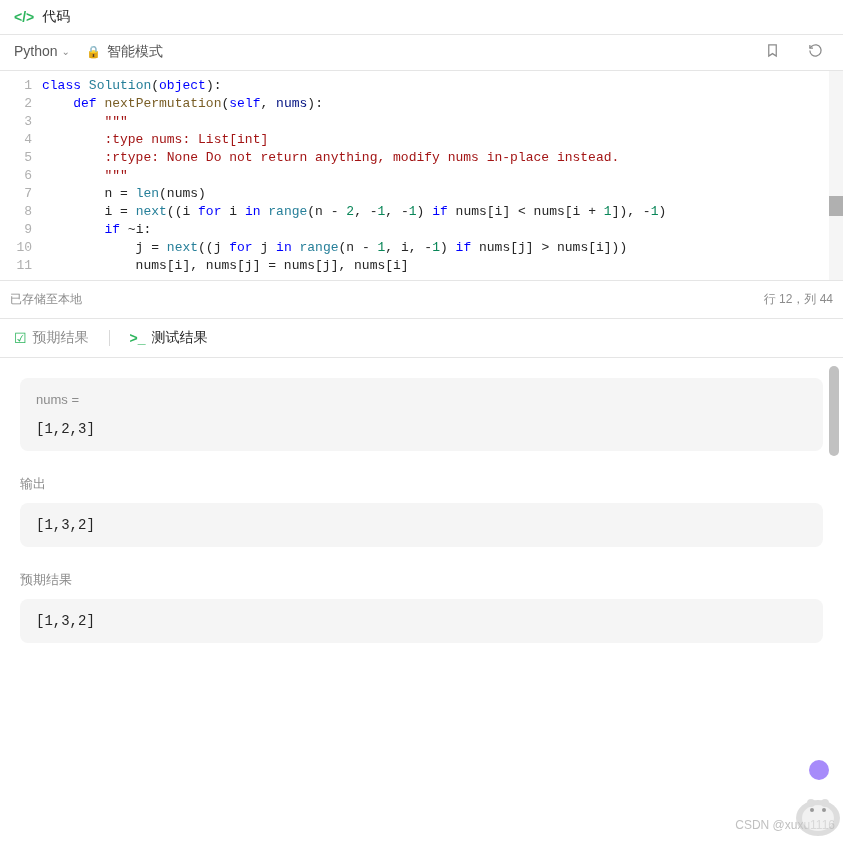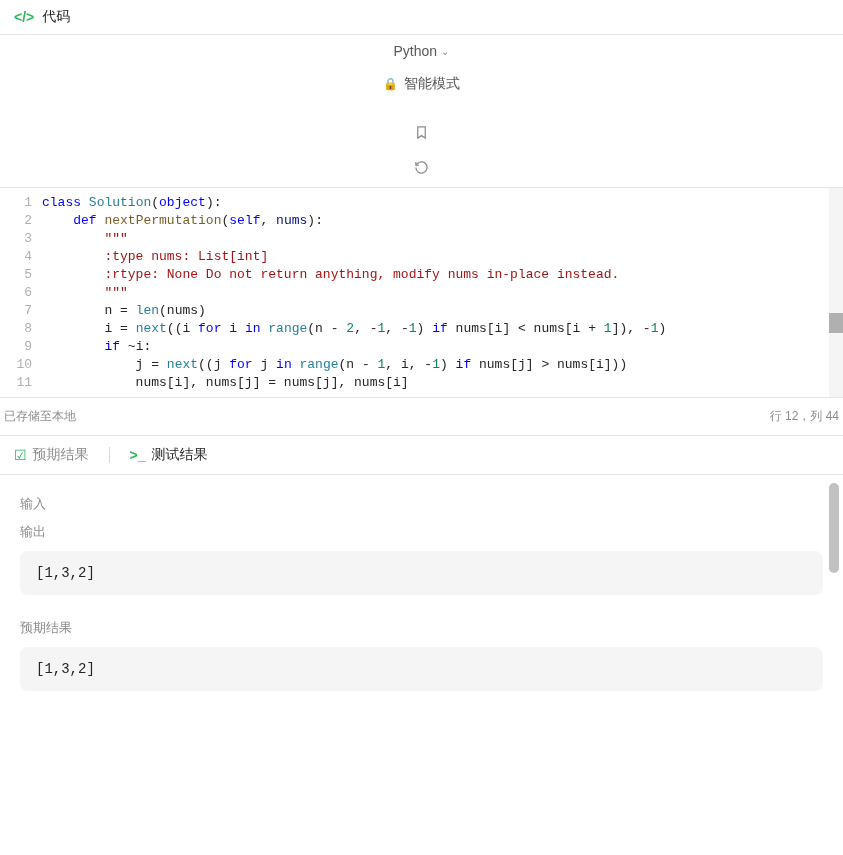--- a/index.html
+++ b/index.html
@@ -19,25 +19,24 @@
   gap: 8px;
 }
 .code-icon {
   color: #2DB55D;
   font-weight: bold;
   font-size: 14px;
 }
 .top-header-title { font-size: 14px; color: #262626; }
 .toolbar {
   display: flex;
-  align-items: center;
+  align-items: flex-start;
   padding: 8px 14px;
   border-bottom: 1px solid #e5e5e5;
   gap: 16px;
-  flex-direction: column;
 }
 .lang-select { display: flex; align-items: center; gap: 4px; color: #595959; font-size: 14px; cursor: pointer; }
 .chevron { font-size: 10px; color: #8c8c8c; }
 .mode { display: flex; align-items: center; gap: 6px; color: #595959; font-size: 14px; }
 .lock { color: #8c8c8c; font-size: 12px; }
 .toolbar-spacer { flex: 1; }
 .toolbar-btn { color: #8c8c8c; cursor: pointer; font-size: 16px; padding: 0 6px; }
 .editor-wrap { position: relative; height: 210px; overflow: hidden; border-bottom: 1px solid #e5e5e5; }
 .editor {
   display: flex;
@@ -77,21 +76,21 @@
   position: absolute;
   right: 0;
   top: 125px;
   width: 14px;
   height: 20px;
   background: #b0b0b0;
 }
 .status-bar {
   display: flex;
   align-items: center;
-  padding: 10px 4px;
+  padding: 10px 10px;
   font-size: 12px;
   color: #8c8c8c;
 }
 .status-bar .spacer { flex: 1; }
 .tabs-row {
   display: flex;
   align-items: center;
   padding: 10px 14px;
   gap: 20px;
   border-top: 1px solid #e5e5e5;
@@ -234,21 +233,24 @@
   <div class="tab-item active">
     <span class="tab-icon-term">&gt;_</span>
     <span>测试结果</span>
   </div>
 </div>
 
 <div class="results-scroll">
   <div class="results">
 
 
-    <div class="section-label">输入</div>
+    <div class="value-box">
+      <div class="var-label">nums =</div>
+      <div>[1,2,3]</div>
+    </div>
 
     <div class="section-label">输出</div>
     <div class="value-box">
       <div>[1,3,2]</div>
     </div>
 
     <div class="section-label">预期结果</div>
     <div class="value-box">
       <div>[1,3,2]</div>
     </div>

